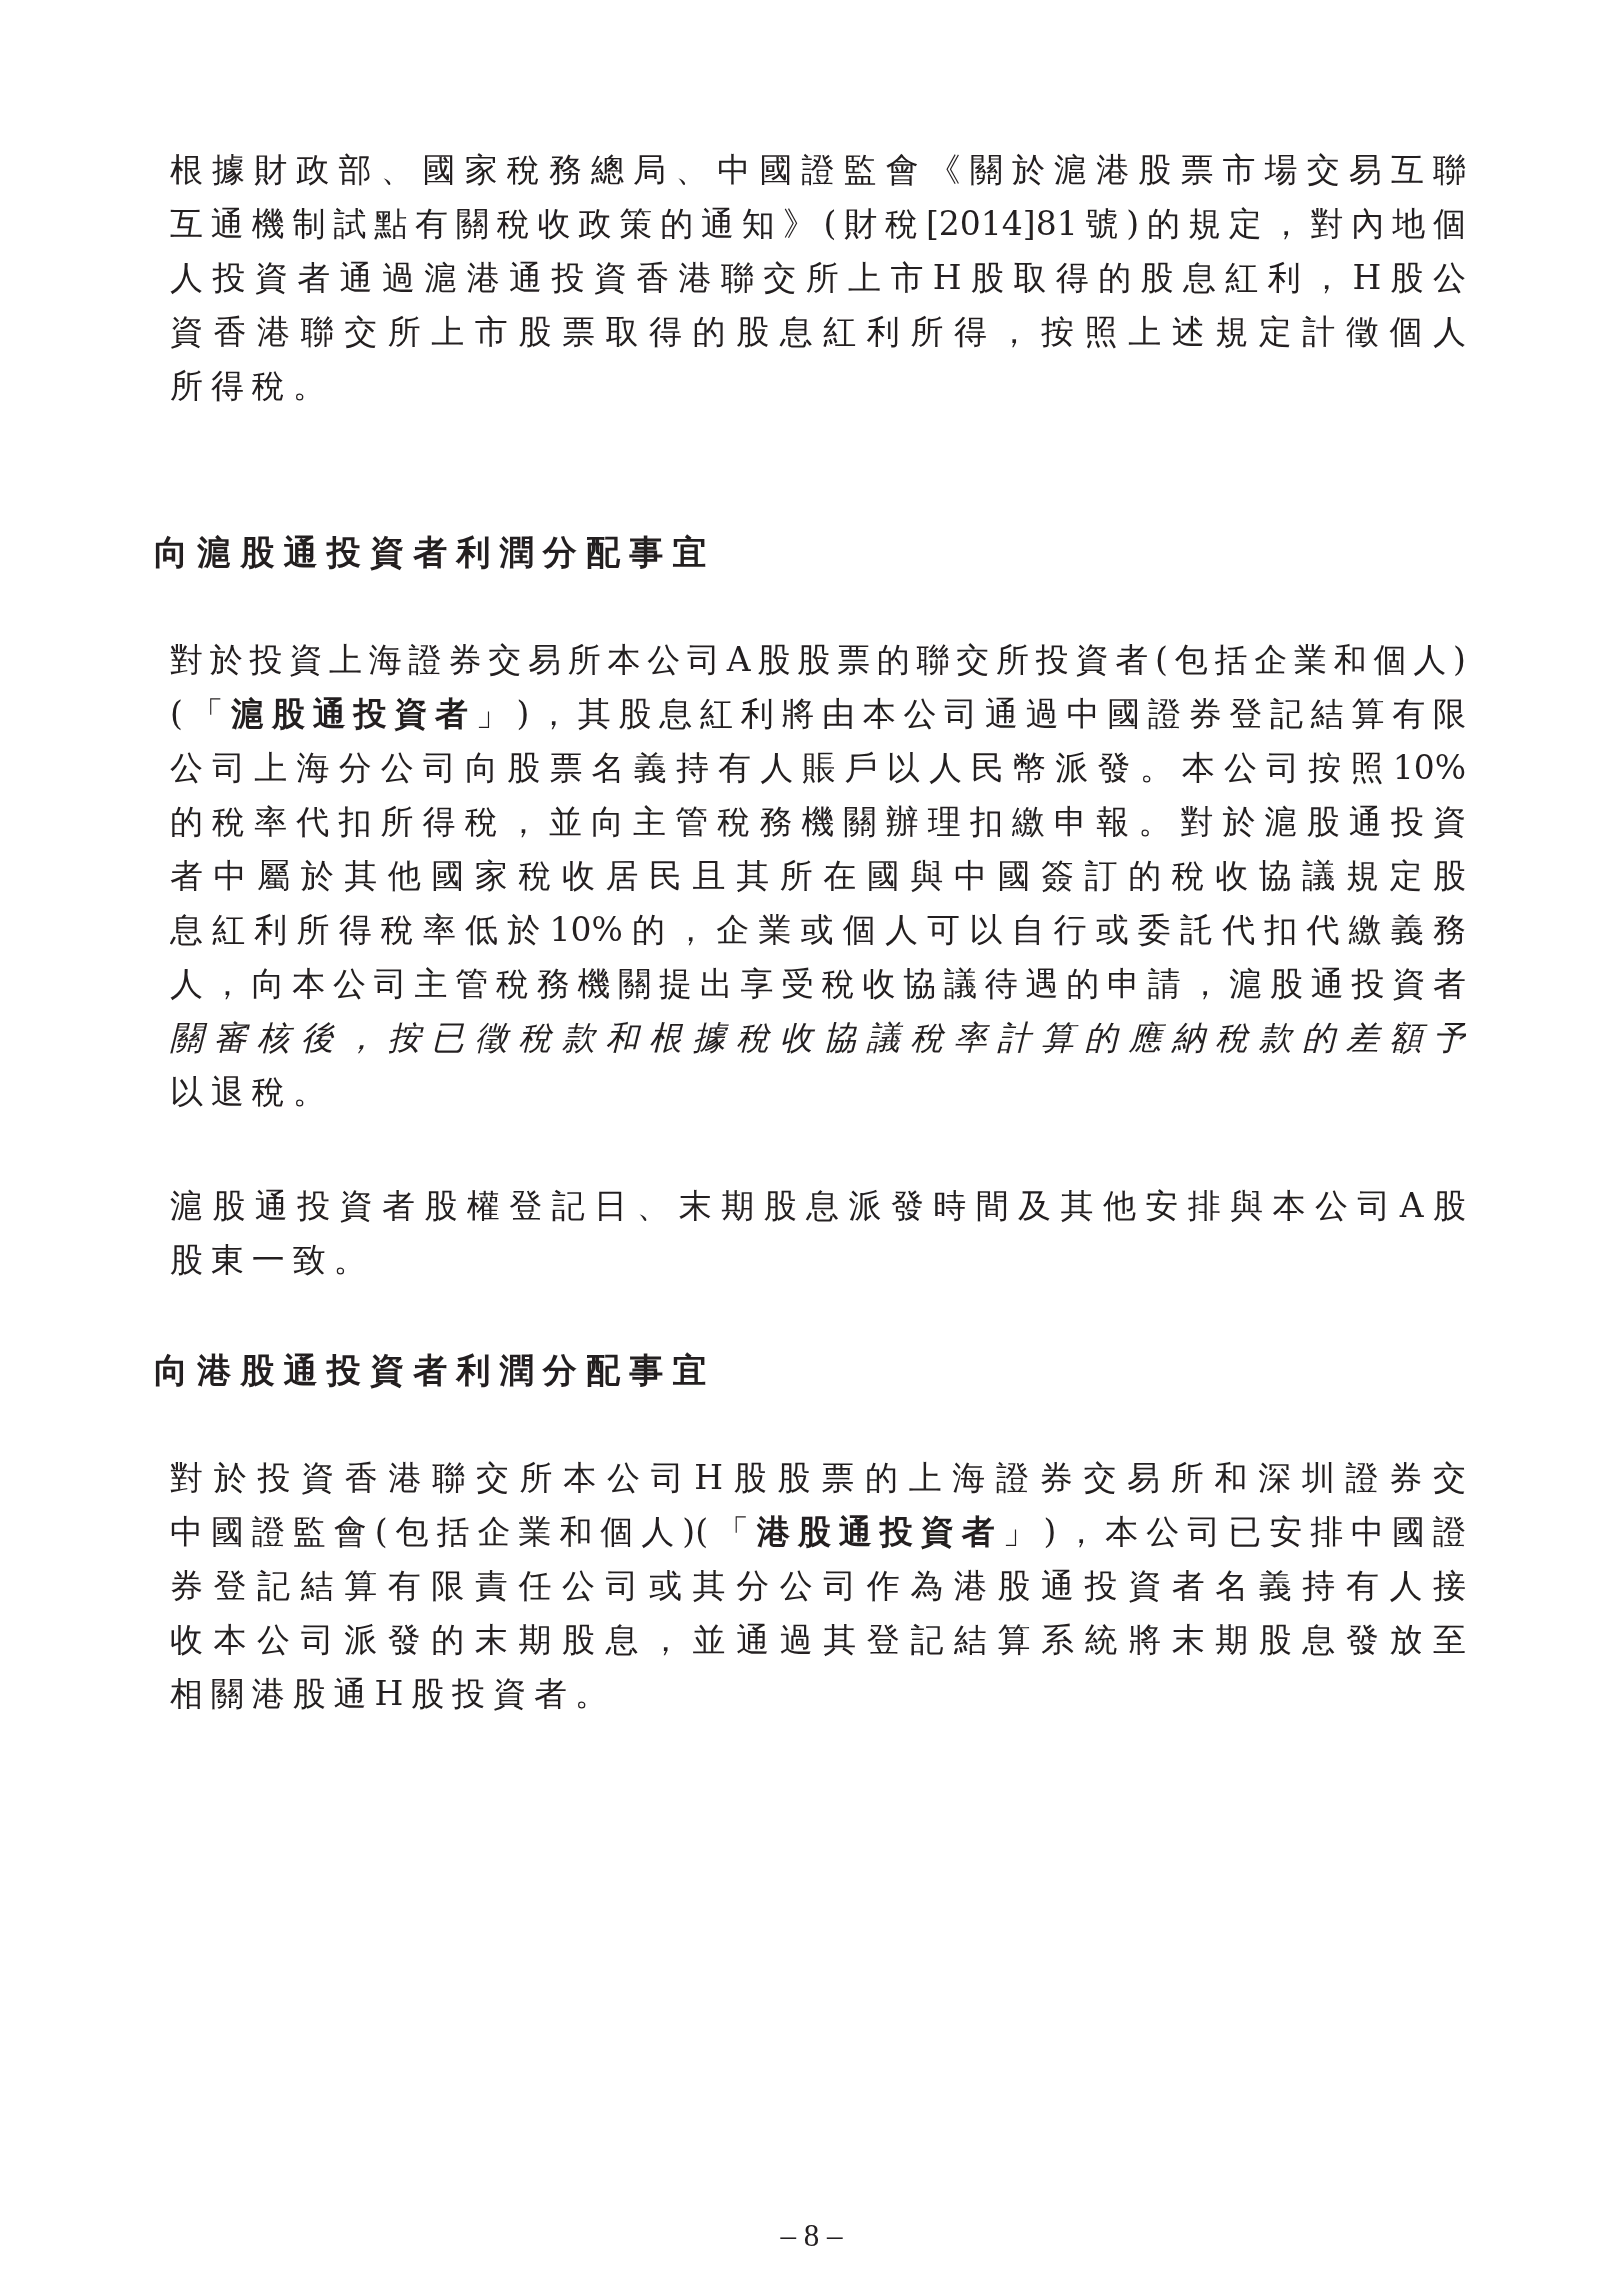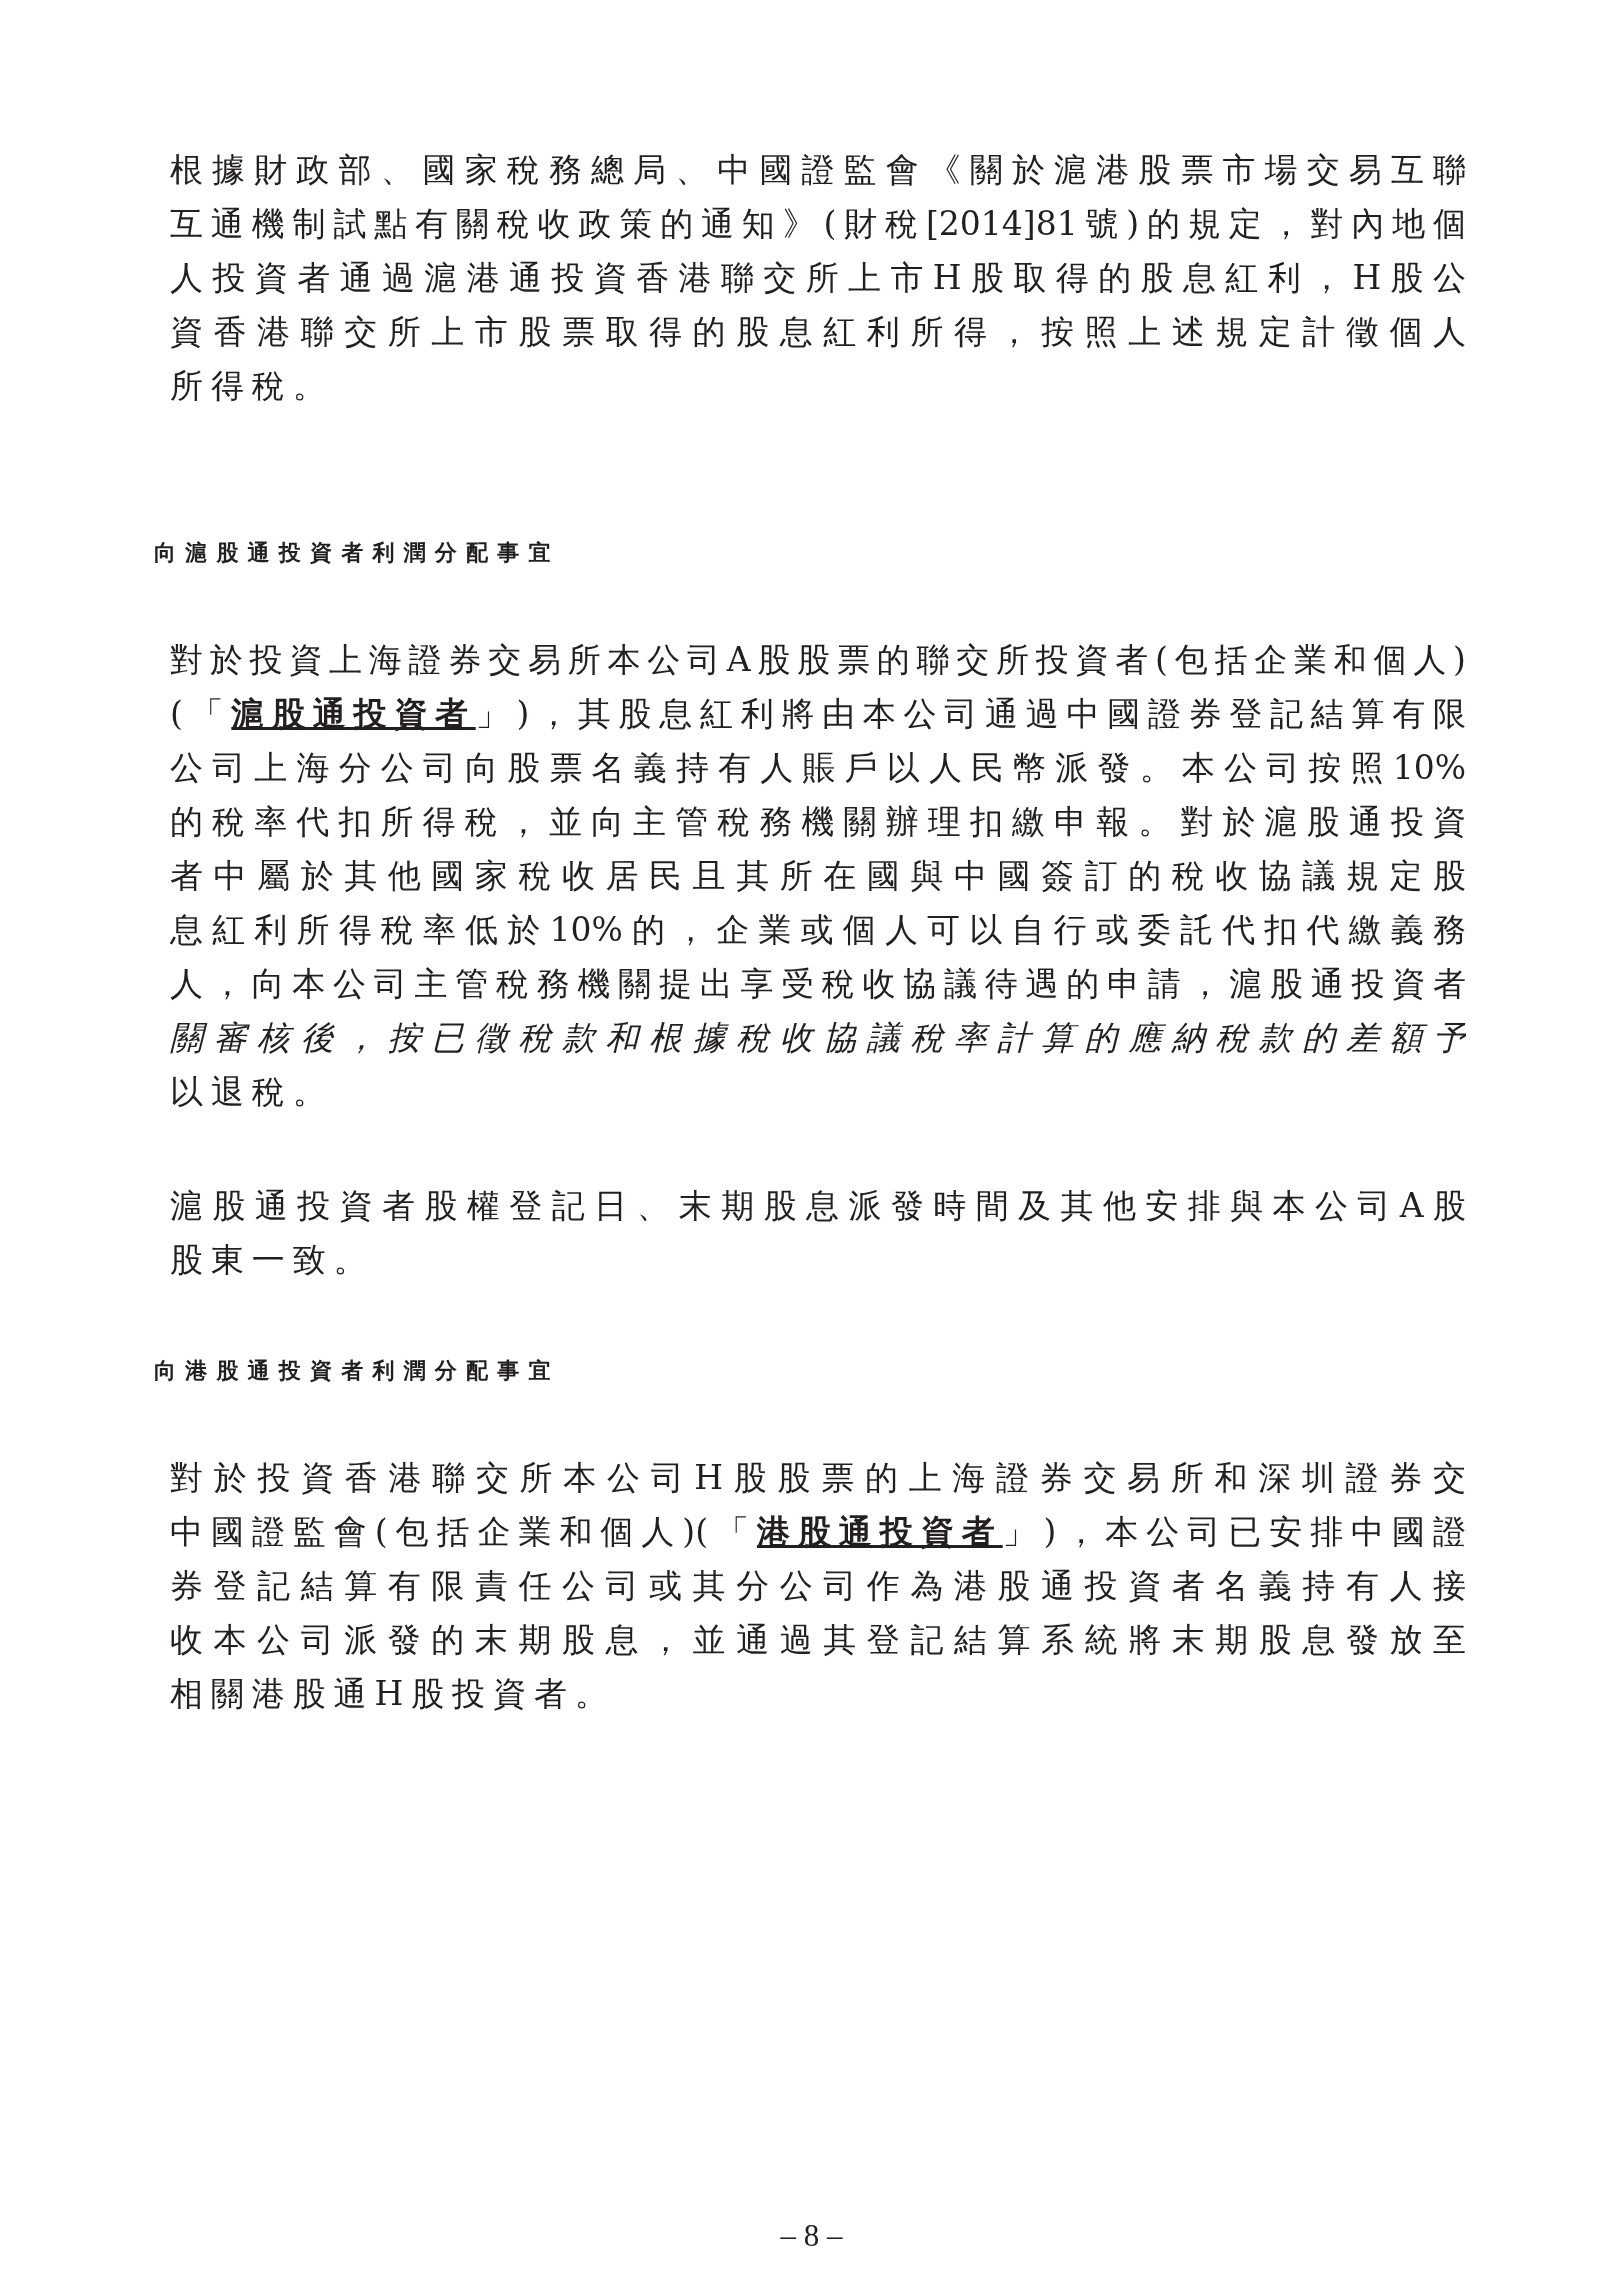--- a/index.html
+++ b/index.html
@@ -2,22 +2,22 @@
 <html style="font-size:10.5px"><head>
 <meta charset="utf-8">
 <style>
   html, body { margin: 0; padding: 0; background: #ffffff; }
   body { width: 1623px; height: 2295px; position: relative; overflow: hidden;
          font-family: "DejaVu Serif", "Liberation Serif", serif; color: #231f20; }
   .block { position: absolute; left: 154px; width: 1312px; }
   .line { height: 54px; line-height: 54px; font-size: 33px; white-space: nowrap;
           text-align: justify; text-align-last: justify; overflow: hidden; margin-left: 16px; }
   .line.last { text-align-last: left; letter-spacing: 7.9px; }
-  .heading { font-size: 22px; font-weight: bold; letter-spacing: 9.2px; line-height: 54px; height: 54px; }
-  b.term { font-weight: bold; text-decoration: underline; }
+  .heading { font-size: 34px; font-weight: bold; letter-spacing: 9.2px; line-height: 54px; height: 54px; }
+  b.term { font-weight: bold; }
   .page-num { position: absolute; top: 2218px; left: 0; width: 1623px; text-align: center;
               font-family: "Liberation Serif", serif; font-size: 31px; }
 </style>
 </head>
 <body>
 
 <div class="block" style="top:143px;">
   <div class="line" style="letter-spacing: 0px;">根據財政部、國家稅務總局、中國證監會《關於滬港股票市場交易互聯</div>
   <div class="line" style="letter-spacing: 0px;">互通機制試點有關稅收政策的通知》(財稅[2014]81號)的規定，對內地個</div>
   <div class="line" style="letter-spacing: 0px;">人投資者通過滬港通投資香港聯交所上市H股取得的股息紅利，H股公</div>

